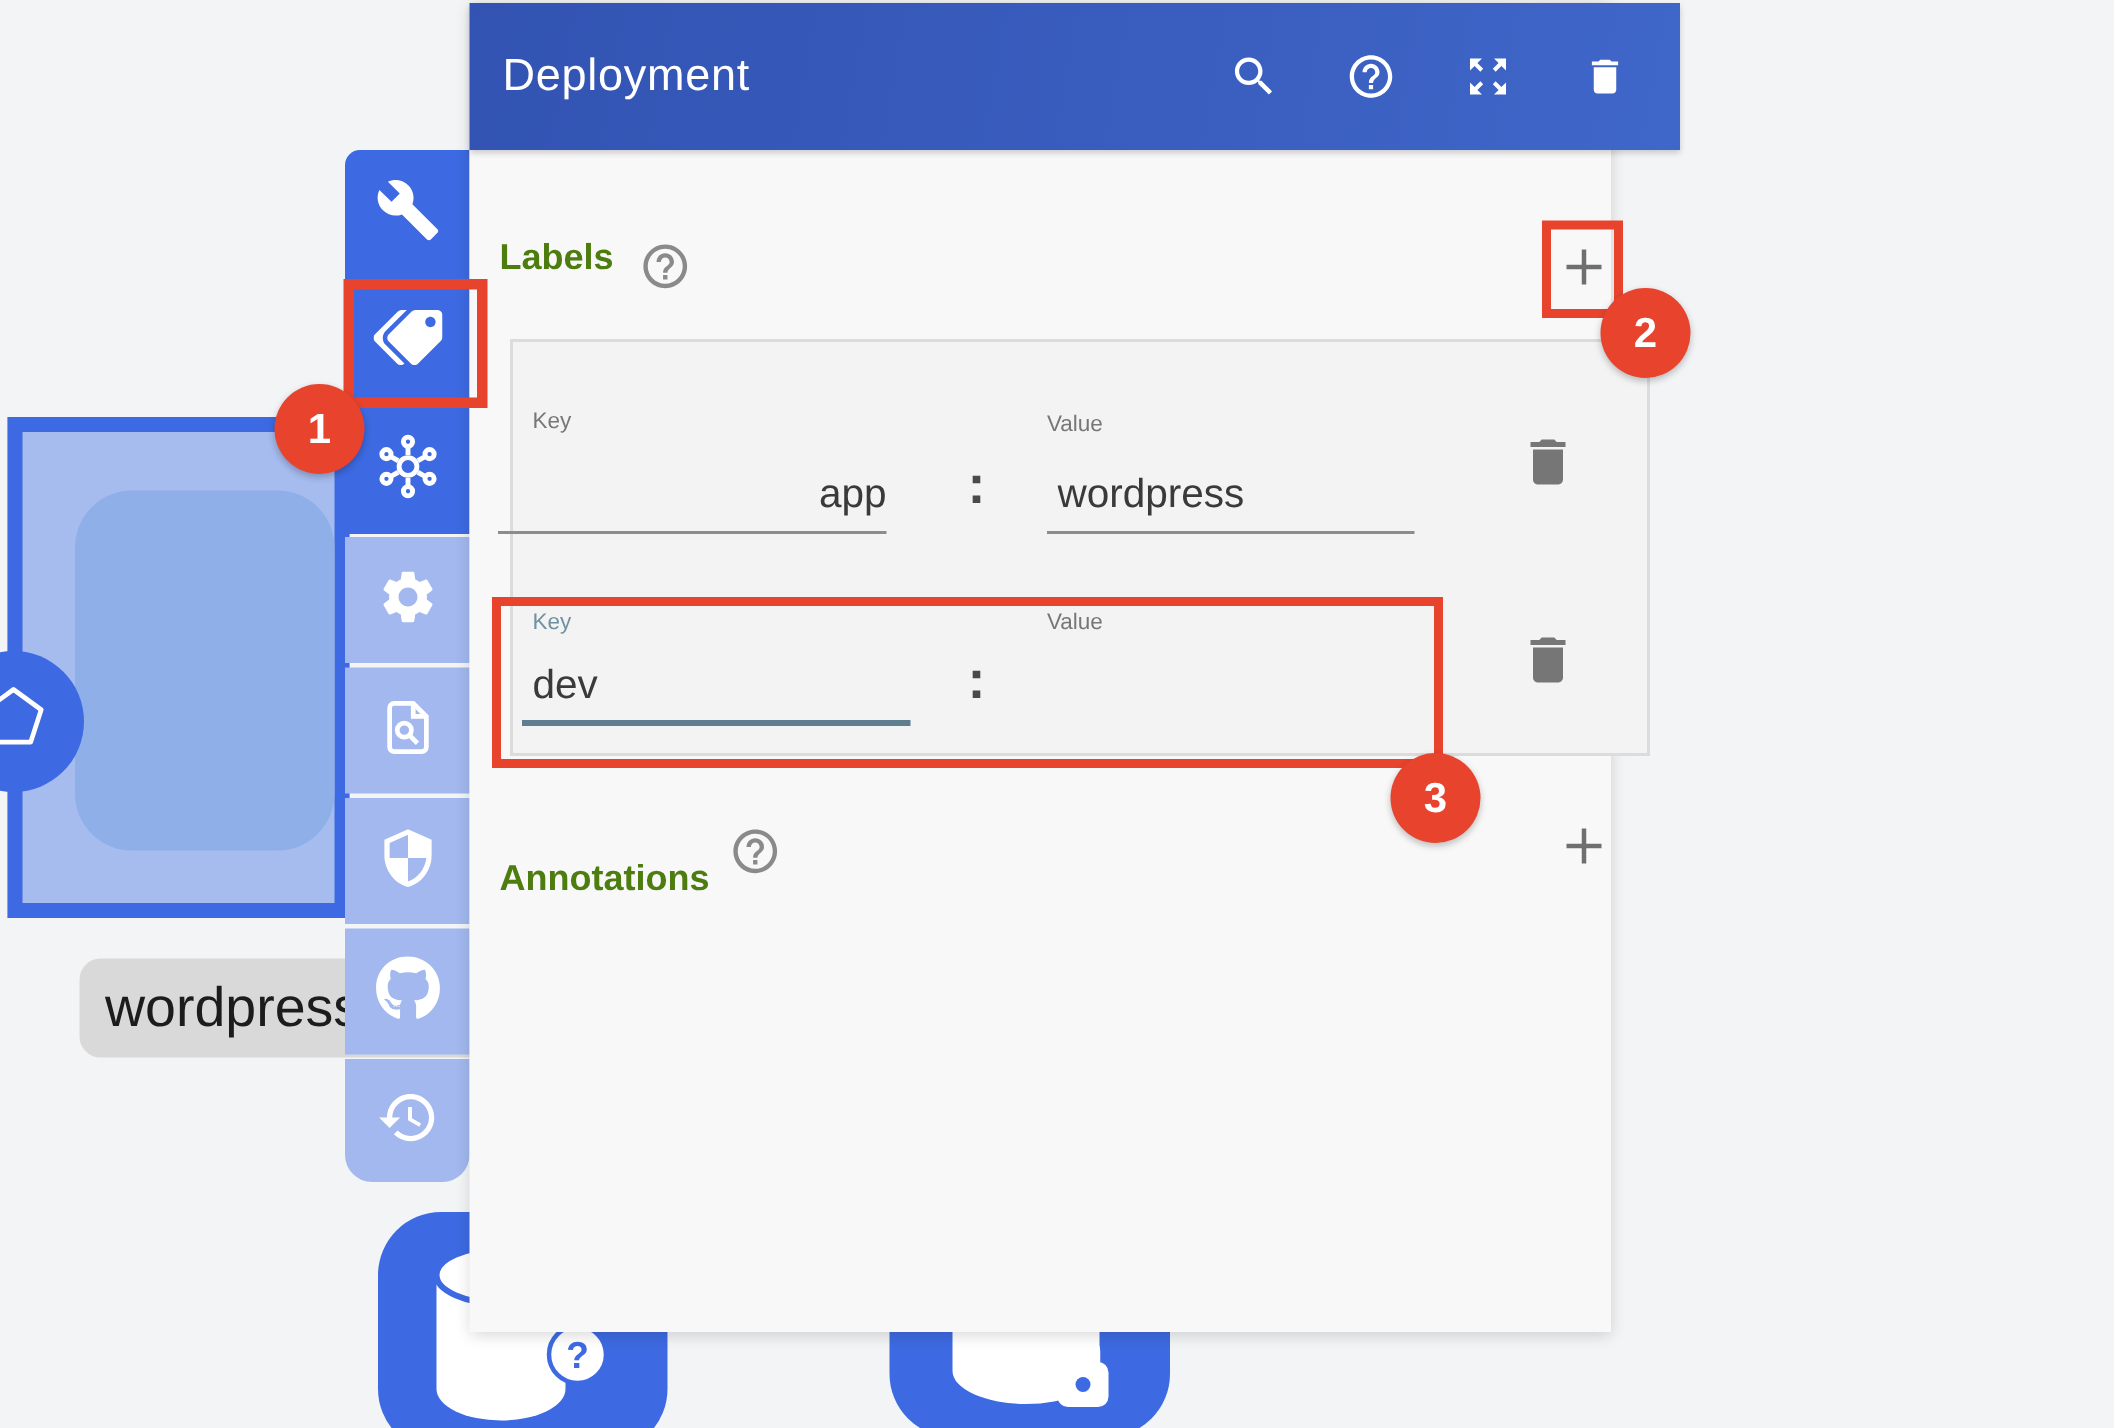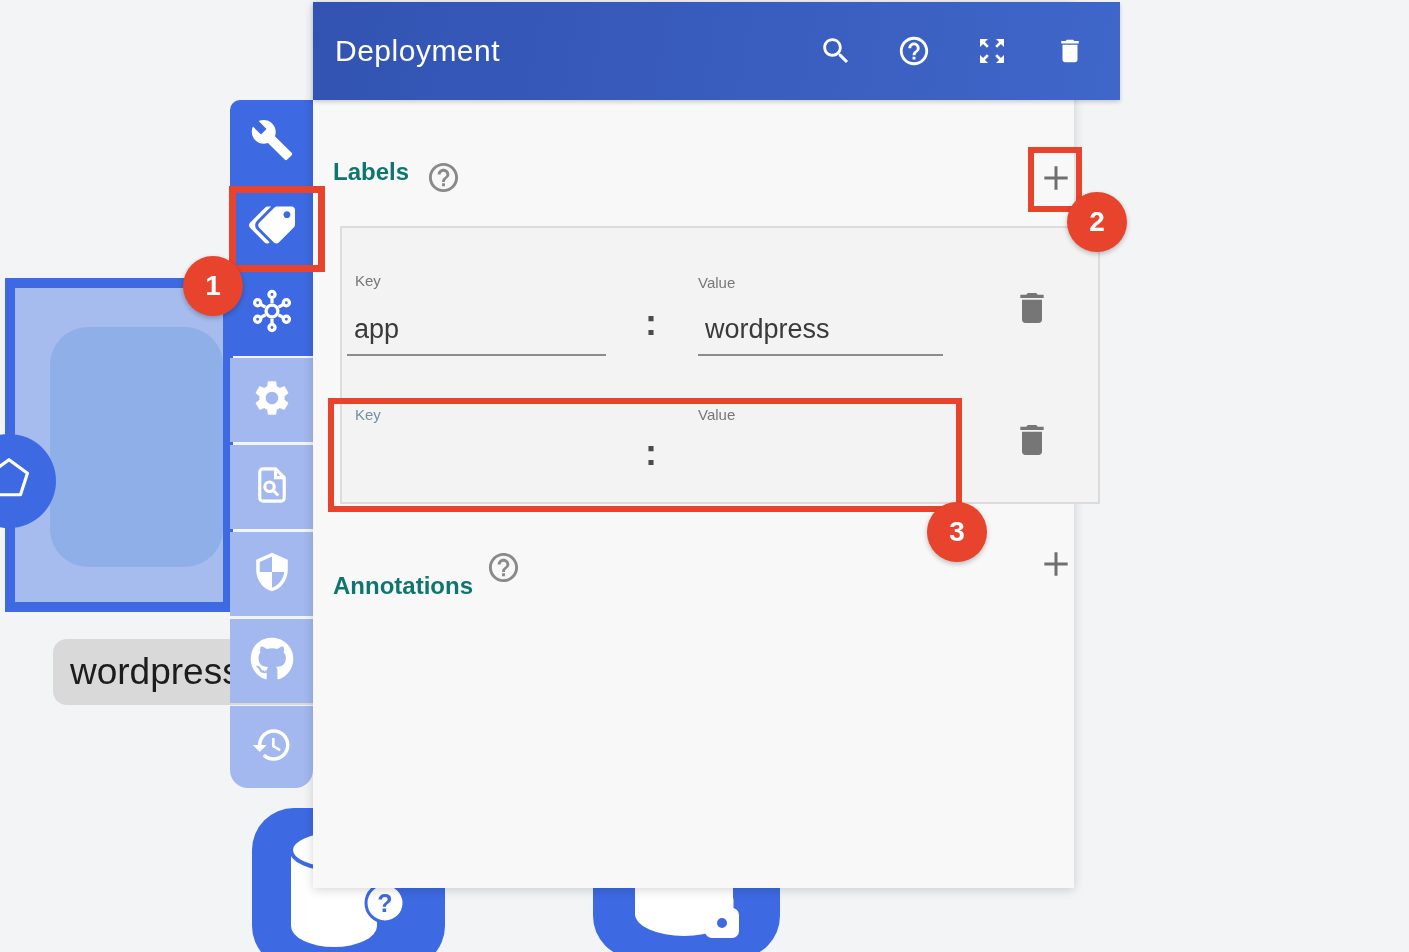--- a/index.html
+++ b/index.html
@@ -33,21 +33,21 @@
            box-shadow:0 2px 10px rgba(0,0,0,.16); z-index:3; }
   .panel-header { position:absolute; left:0; top:0; width:807px; height:98px;
                   background:linear-gradient(100deg,#3253b2,#3f66c9);
                   display:flex; align-items:center; padding:0 33px 0 22px;
                   box-shadow:0 2px 4px rgba(0,0,0,.18); }
   .panel-title { color:#ffffff; font-size:30px; letter-spacing:.5px; font-weight:400; }
   .header-icons { margin-left:auto; display:flex; gap:44px; align-items:center; }
   .hicon { width:34px; height:34px; display:flex; align-items:center; justify-content:center;
            background:none; border:none; cursor:pointer; }
 
-  .section-title { position:absolute; font-size:24px; font-weight:bold; color:#0f766e; }
+  .section-title { position:absolute; font-size:24px; font-weight:bold; color:#4d7c0f; }
   .help-btn { position:absolute; width:35px; height:35px; background:none; border:none; padding:0; cursor:pointer; }
   .plus-btn { position:absolute; width:44px; height:44px; background:none; border:none; padding:0; cursor:pointer;
               display:flex; align-items:center; justify-content:center; }
 
   .labels-box { position:absolute; left:27px; top:224px; width:760px; height:278px;
                 background:#f3f3f4; border:2px solid #dcdcdc; }
 
   .field-label { position:absolute; font-size:15px; color:#777777; }
   .field-label.focused { color:#7191a1; }
   .kv-input { position:absolute; background:transparent; border:none; outline:none;
@@ -209,31 +209,32 @@
     </button>
     <button class="plus-btn" style="left:721px;top:154px;">
       <svg width="40" height="40" viewBox="0 0 24 24">
           <path d="M12 5v14M5 12h14" stroke="#6f6f6f" stroke-width="1.8" fill="none"></path>
         </svg>
     </button>
 
     <div class="labels-box"></div>
 
     <div class="field-label" style="left:42px;top:270px;">Key</div>
-    <input class="kv-input" style="left: 34px; top: 308px; width: 259px;" value="app">
+    <input class="kv-input" style="left: 19px; top: 308px; width: 259px; text-align: right;" value="app">
     <div class="colon" style="left:332px;top:300px;">:</div>
     <div class="field-label" style="left:385px;top:272px;">Value</div>
     <input class="kv-input" style="left: 385px; top: 308px; width: 245px;" value="wordpress">
     <button class="trash-btn" style="left:699px;top:286px;">
       <svg width="40" height="40" viewBox="0 0 24 24">
           <path fill="#767676" d="M6 19c0 1.1.9 2 2 2h8c1.1 0 2-.9 2-2V7H6v12zM19 4h-3.5l-1-1h-5l-1 1H5v2h14V4z"></path>
         </svg>
     </button>
 
     <div class="field-label focused" style="left:42px;top:404px;">Key</div>
+    <input class="kv-input focused" style="left: 35px; top: 436px; width: 259px;" value="dev">
     <div class="colon" style="left:332px;top:430px;">:</div>
     <div class="field-label" style="left:385px;top:404px;">Value</div>
     <button class="trash-btn" style="left:699px;top:418px;">
       <svg width="40" height="40" viewBox="0 0 24 24">
           <path fill="#767676" d="M6 19c0 1.1.9 2 2 2h8c1.1 0 2-.9 2-2V7H6v12zM19 4h-3.5l-1-1h-5l-1 1H5v2h14V4z"></path>
         </svg>
     </button>
 
     <div class="section-title" style="left:20px;top:546px;margin-top:24px;">Annotations</div>
     <button class="help-btn" style="left:173px;top:548px;">

